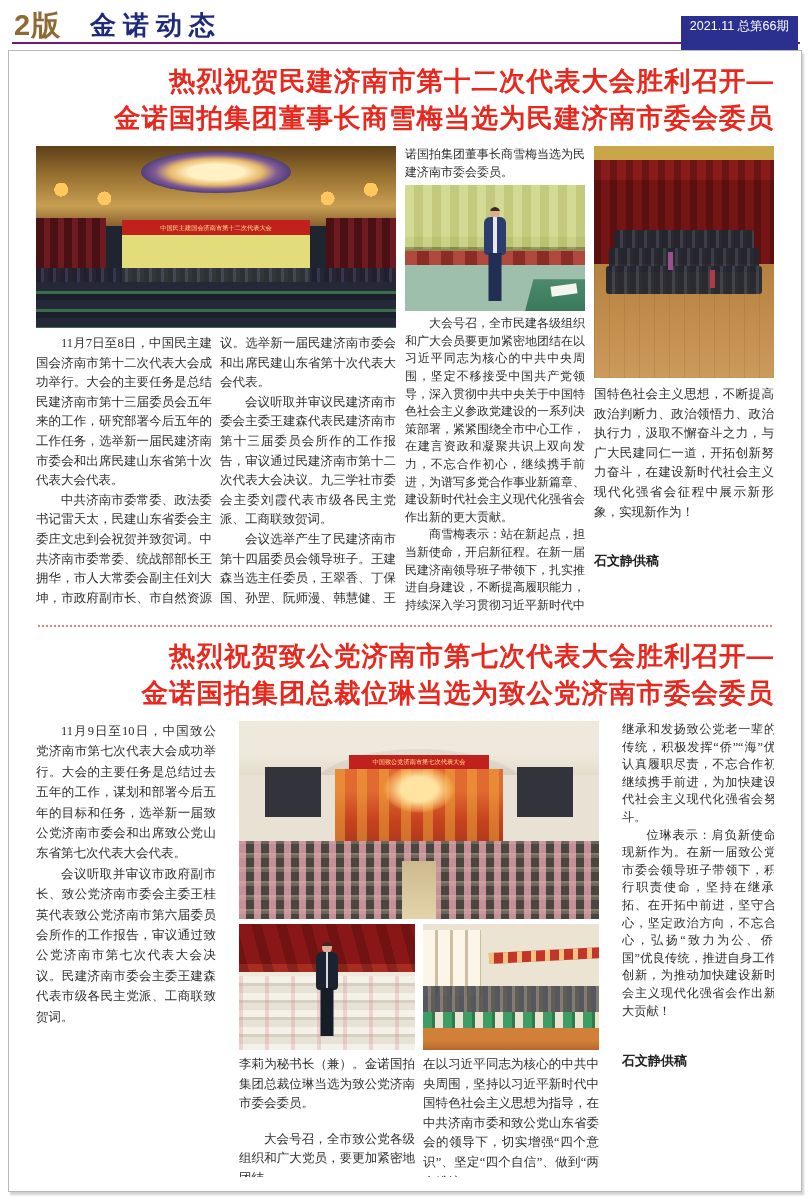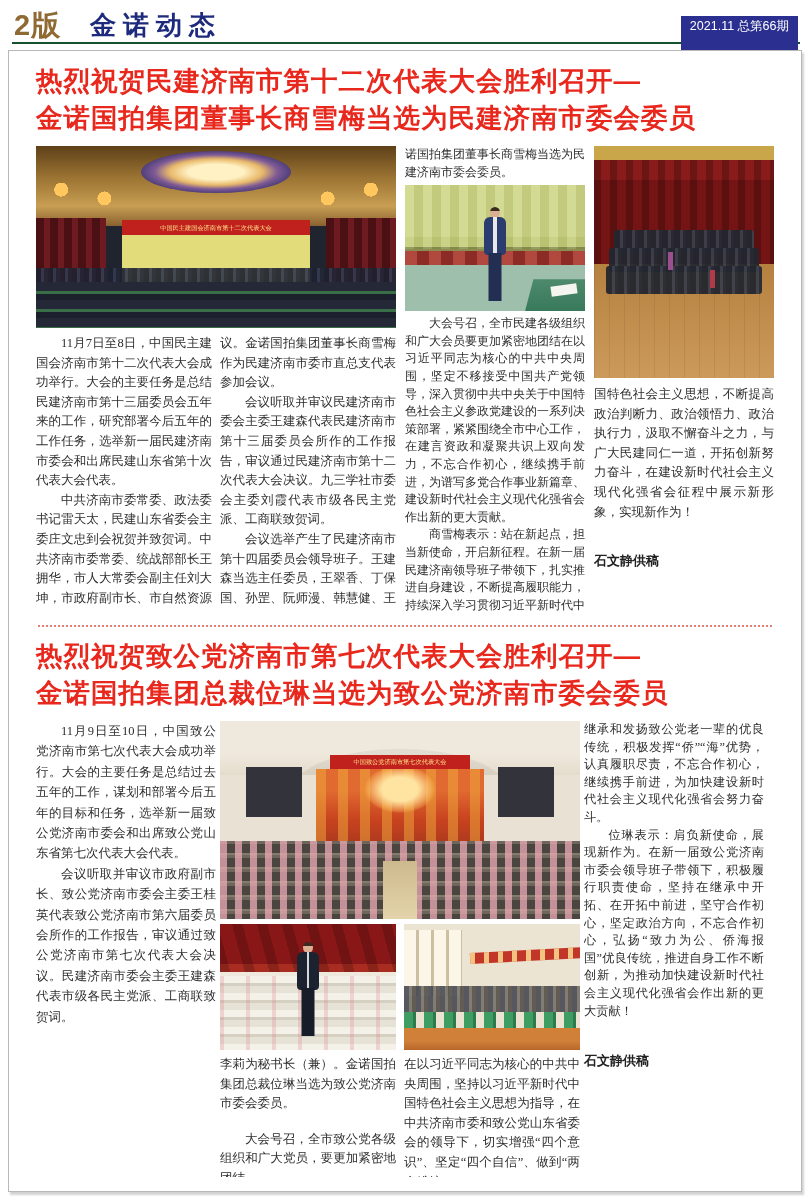--- a/index.html
+++ b/index.html
@@ -1,50 +1,50 @@
 <!DOCTYPE html>
 <html><head>
 <meta charset="utf-8">
 <style>
   * { margin:0; padding:0; box-sizing:border-box; }
   html,body { background:#ffffff; }
   body { width:810px; height:1200px; font-family:"Liberation Serif","DejaVu Serif",serif; }
   .page { position:relative; width:810px; height:1200px; background:#fff; overflow:hidden; }
 
   
-  .masthead { position:absolute; top:4px; left:12px; right:10px; height:40px; border-bottom:2px solid #14532d; }
+  .masthead { position:absolute; top:4px; left:12px; right:10px; height:40px; border-bottom:2px solid #701a75; }
   .page-label { position:absolute; left:2px; top:2px; font-family:"Liberation Sans","DejaVu Sans",sans-serif;
                 font-weight:900; font-size:29px; color:#8f6a33; letter-spacing:1px; }
   .section-title { position:absolute; left:78px; top:4px; font-weight:900; font-size:26px; color:#1e2a7c; letter-spacing:7px; }
   .issue-badge { position:absolute; right:2px; top:12px; background:#2b2f90; color:#fff;
                  font-family:"Liberation Sans","DejaVu Sans",sans-serif; font-size:12.5px; padding:2px 9px 18px; }
 
   
   .frame { position:absolute; left:8px; top:50px; width:794px; height:1142px; background:#fff;
            border:1px solid #b8b8b8; box-shadow:2px 3px 2px rgba(0,0,0,.18); padding:12px 27px 8px; }
 
   
-  .headline { text-align:left; color:#e8271d; font-weight:900; line-height:37px; font-size:26.5px;
+  .headline { text-align:right; color:#e8271d; font-weight:900; line-height:37px; font-size:26.5px;
               letter-spacing:1px; font-family:"Liberation Sans","DejaVu Sans",sans-serif; margin-bottom:9px; }
   .article-divider { border-top:2px dotted #e87d72; margin:13px 2px 11px; height:0; }
 
   
   .t { font-size:12.5px; line-height:19.6px; text-align:justify; color:#2e2e2e; }
   .t p { text-indent:2em; }
   .t p.cont { text-indent:0; }
   .byline { text-align:left; font-weight:700; font-size:13px; color:#222; padding-right:4px; }
 
   
   .a1-row { display:grid; grid-template-columns:360px 180px 180px; gap:9px; height:466px; overflow:hidden; }
   .twocol { display:flex; gap:8px; margin-top:6px; height:276px; overflow:hidden;justify-content:space-between; }
   .tc { width:176px; }
   .a1c3 .t { font-size:12px; line-height:17.6px; }
   .a1c3, .a1c4 { overflow:hidden; }
   .a1c4 .byline { margin-top:30px; }
-  .a2-row { display:grid; grid-template-columns:180px 360px 180px; gap:4px; height:456px; overflow:hidden; }
+  .a2-row { display:grid; grid-template-columns:180px 360px 180px; gap:23px; height:456px; overflow:hidden; }
   .a2c1 .t { line-height:20.4px; }
   .midphotos { display:flex; gap:8px; margin:5px 0; }
   .midtext { display:flex; gap:8px; }
   .mt { width:176px; }
   .gap-top { margin-top:16px; }
   .a2c4 .t { font-size:12.2px; line-height:17.6px; }
   .a2c4 .byline { margin-top:32px; }
 
   
   .photo { position:relative; overflow:hidden; }
@@ -182,21 +182,21 @@
             </div>
             <div class="p1-heads"></div>
             <div class="p1-aud"></div>
           </div>
           <div class="twocol">
             <div class="tc t">
               <p>11月7日至8日，中国民主建国会济南市第十二次代表大会成功举行。大会的主要任务是总结民建济南市第十三届委员会五年来的工作，研究部署今后五年的工作任务，选举新一届民建济南市委会和出席民建山东省第十次代表大会代表。</p>
               <p>中共济南市委常委、政法委书记雷天太，民建山东省委会主委庄文忠到会祝贺并致贺词。中共济南市委常委、统战部部长王拥华，市人大常委会副主任刘大坤，市政府副市长、市自然资源和规划局局长吕涛，市政协副主席毕筱奇出席会</p>
             </div>
             <div class="tc t">
-              <p class="cont">议。金诺国拍集团董事长商雪梅作为民建济南市委市直总支代表参加会议。</p>
+              <p class="cont">议。选举新一届民建济南市委会和出席民建山东省第十次代表大会代表。</p>
               <p>会议听取并审议民建济南市委会主委王建森代表民建济南市第十三届委员会所作的工作报告，审议通过民建济南市第十二次代表大会决议。九三学社市委会主委刘霞代表市级各民主党派、工商联致贺词。</p>
               <p>会议选举产生了民建济南市第十四届委员会领导班子。王建森当选主任委员，王翠香、丁保国、孙罡、阮师漫、韩慧健、王亮当选副主任委员，任命姚桢为秘书长。金</p>
             </div>
           </div>
         </div>
 
         <div class="a1c3">
           <div class="t">
             <p class="cont">诺国拍集团董事长商雪梅当选为民建济南市委会委员。</p>
           </div>

